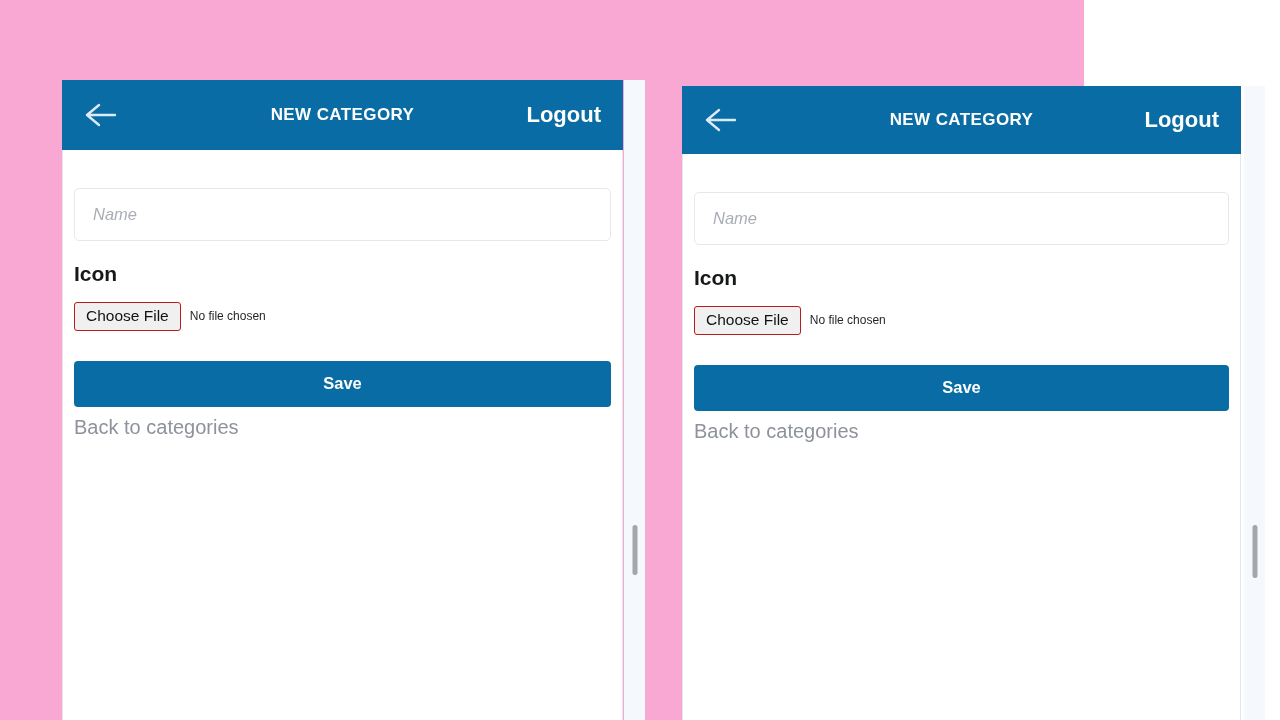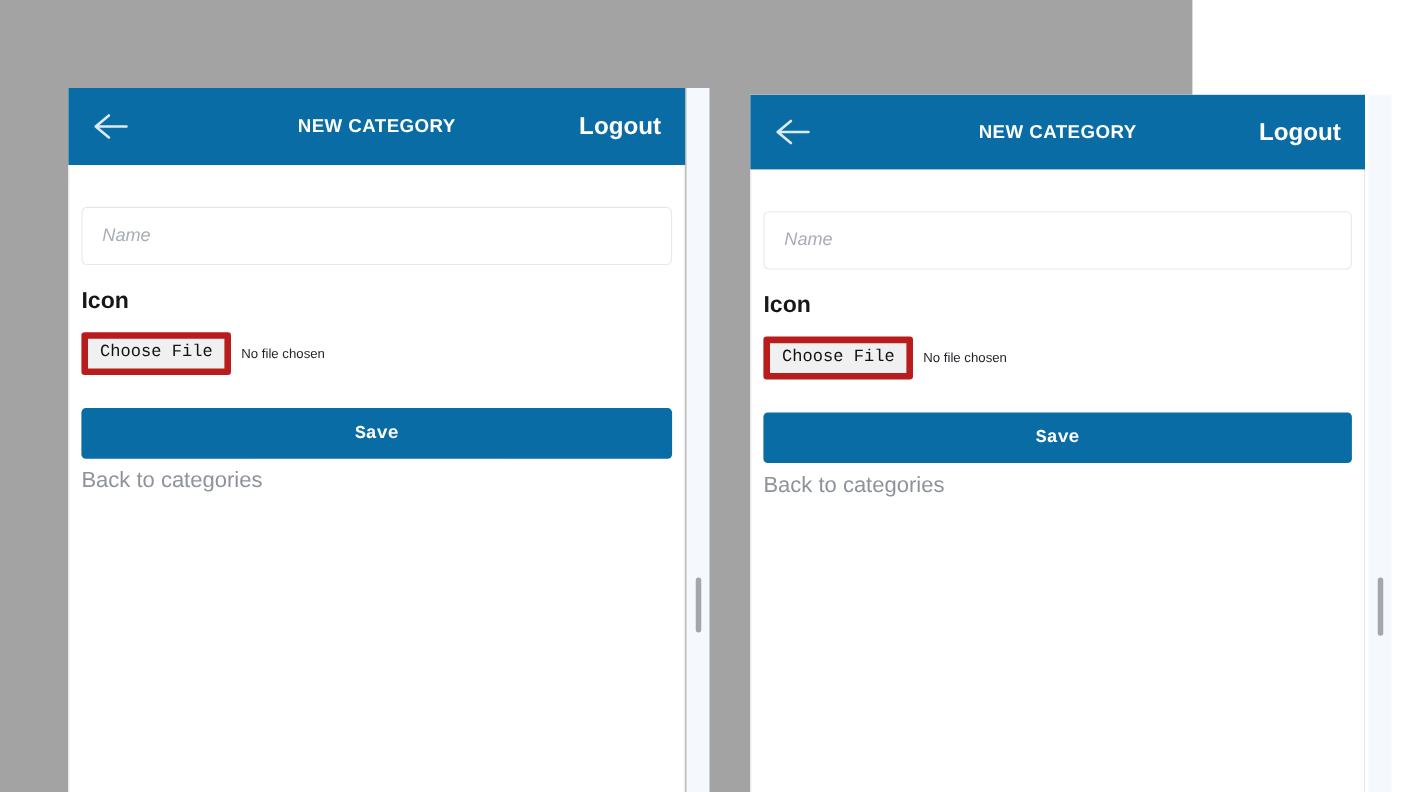--- a/index.html
+++ b/index.html
@@ -9,21 +9,21 @@
     height: 720px;
     background: #ffffff;
     font-family: "Liberation Sans", sans-serif;
     overflow: hidden;
   }
 
   #stage {
     position: relative;
     width: 1084px;
     height: 720px;
-    background: #a3a3a3;
+    background: #f9a8d4;
   }
 
   
   .panel {
     position: absolute;
     background: #ffffff;
     box-sizing: border-box;
     overflow: hidden;
   }
   .panel.left  { left: 62px;  top: 80px;  width: 561px; height: 640px; }
@@ -117,25 +117,25 @@
   }
 
   .file-row {
     margin-top: 16px;
     display: flex;
     align-items: center;
     font-size: 16px;
     color: #1f2226;
   }
   .choose-file-btn {
-    font-family: Liberation Mono, monospace;
+    font-family: Liberation Sans, sans-serif;
     font-size: 15.5px;
     color: #101214;
     background: #f0f0f0;
-    border: 6px solid #b91c1c;
+    border: 1px solid #b91c1c;
     border-radius: 3px;
     padding: 4px 11px 5px 11px;
     line-height: 1.15;
     cursor: pointer;
   }
   .no-file-text {
     margin-left: 9px;
     font-size: 12px;
     color: #1f2226;
   }
@@ -143,21 +143,21 @@
   .save-button {
     display: block;
     width: 100%;
     box-sizing: border-box;
     margin-top: 30px;
     height: 46px;
     background: #0a6ca4;
     border: none;
     border-radius: 4px;
     color: #ffffff;
-    font-family: Liberation Mono, monospace;
+    font-family: Liberation Sans, sans-serif;
     font-size: 16.5px;
     font-weight: 600;
     cursor: pointer;
   }
 
   .back-link {
     display: block;
     margin-top: 9px;
     text-align: left;
     font-size: 20px;

